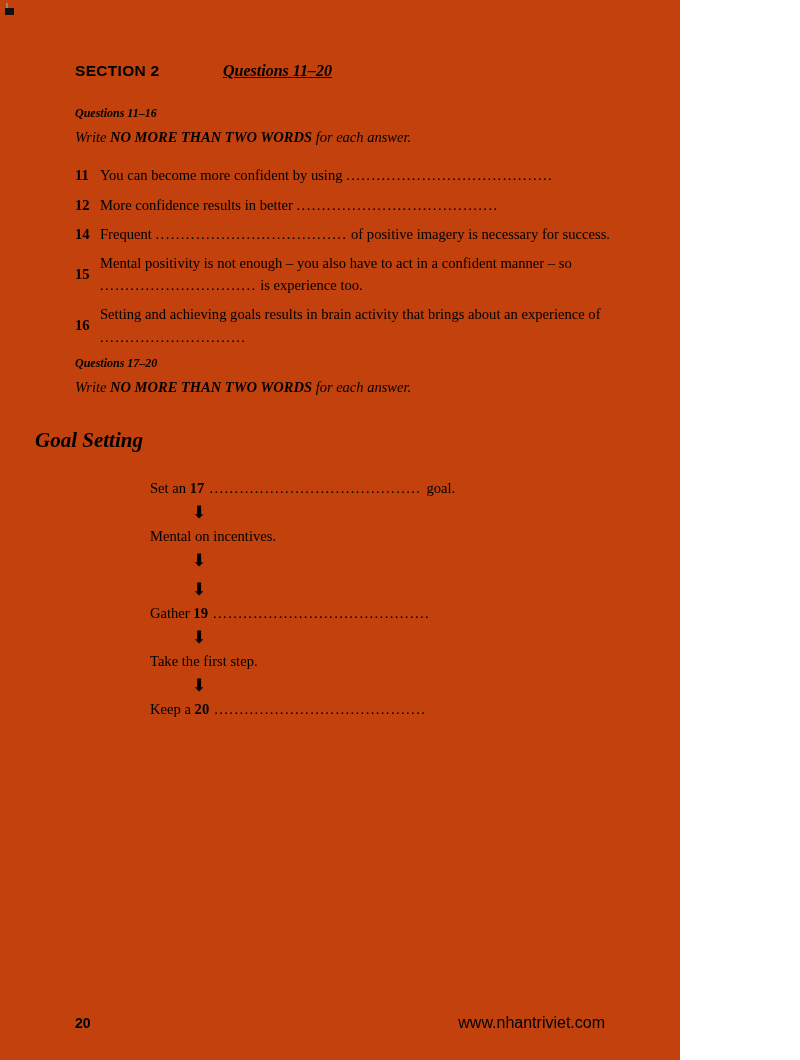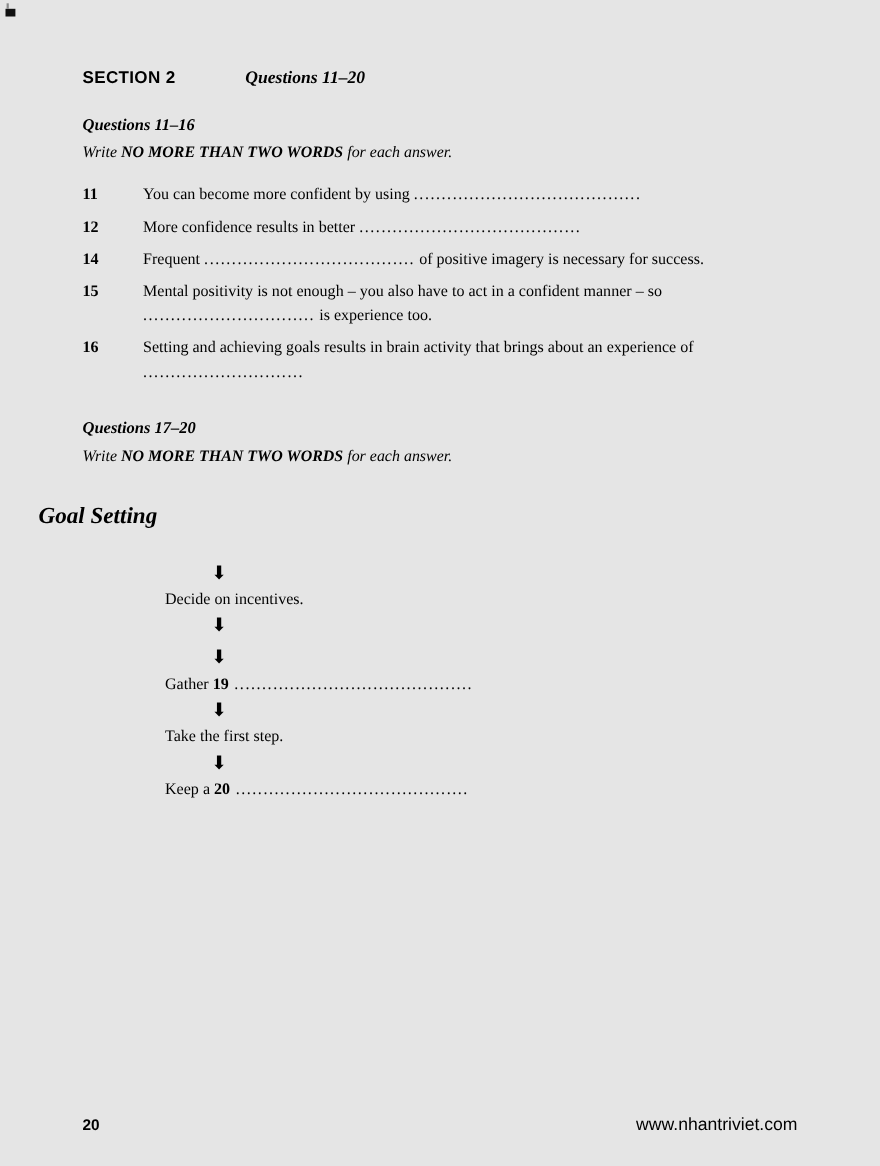--- a/index.html
+++ b/index.html
@@ -3,23 +3,23 @@
 <meta charset="utf-8">
 <title>IELTS Listening Section 2</title>
 <style>
   html, body {
     margin: 0;
     padding: 0;
     background: #ffffff;
   }
   .page {
     position: relative;
-    width: 800px;
+    width: 680px;
     height: 1060px;
-    background: #e5e5e5;
+    background: #c2410c;
     overflow: hidden;
     font-family: "Liberation Serif", "DejaVu Serif", serif;
     color: #000000;
   }
 
   
   .scan-mark {
     position: absolute;
     left: 5px;
     top: 8px;
@@ -56,52 +56,52 @@
     font-size: 15.5px;
     letter-spacing: 0.3px;
     width: 148px;
     flex: 0 0 148px;
   }
   .section-range {
     font-family: "Liberation Serif", "DejaVu Serif", serif;
     font-weight: bold;
     font-style: italic;
     font-size: 16px;
+    text-decoration: underline;
   }
 
   
   .instr-block {
     margin-bottom: 16px;
   }
   .instr-heading {
     font-weight: bold;
     font-style: italic;
-    font-size: 15px;
+    font-size: 12px;
     margin-bottom: 5px;
   }
   .instr-line {
     font-style: italic;
     font-size: 14.5px;
     line-height: 1.55;
   }
   .instr-line b {
     font-weight: bold;
   }
 
   
   .questions {
     margin-top: 14px;
   }
   .q-row {
     display: flex;
-    align-items: flex-start;
+    align-items: center;
     font-size: 14.6px;
     line-height: 1.52;
     margin-bottom: 7px;
-    gap: 30px;
   }
   .q-num {
     flex: 0 0 25px;
     width: 25px;
     font-weight: bold;
     font-size: 14.6px;
   }
   .q-text {
     flex: 1 1 auto;
   }
@@ -210,36 +210,37 @@
         <div class="q-text"><span>Mental positivity is not enough – you also have to act in a confident manner – so </span><span class="dots">...............................</span><span> is experience too.</span></div>
       </div>
 
       <div class="q-row">
         <div class="q-num">16</div>
         <div class="q-text"><span>Setting and achieving goals results in brain activity that brings about an experience of </span><span class="dots">............................</span><span>.</span></div>
       </div>
 
     </div>
 
-    <div class="instr-block" style="margin-top:32px;">
+    <div class="instr-block" style="margin-top:8px;">
       <div class="instr-heading">Questions 17–20</div>
       <div class="instr-line">
         <span>Write </span><b>NO MORE THAN TWO WORDS</b><span> for each answer.</span>
       </div>
     </div>
 
     <div class="flow-wrap">
       <div class="flow-title">Goal Setting</div>
 
       <div class="flow-body">
 
-
-        <div class="flow-arrow">⬇</div>
-
-        <div class="flow-step"><span>Decide on incentives.</span></div>
+        <div class="flow-step"><span>Set an </span><b>17</b><span class="dots"> .......................................... </span><span>goal.</span></div>
+
+        <div class="flow-arrow">⬇</div>
+
+        <div class="flow-step"><span>Mental on incentives.</span></div>
 
         <div class="flow-arrow">⬇</div>
 
 
         <div class="flow-arrow">⬇</div>
 
         <div class="flow-step"><span>Gather </span><b>19</b><span class="dots"> ..........................................</span><span>.</span></div>
 
         <div class="flow-arrow">⬇</div>
 

